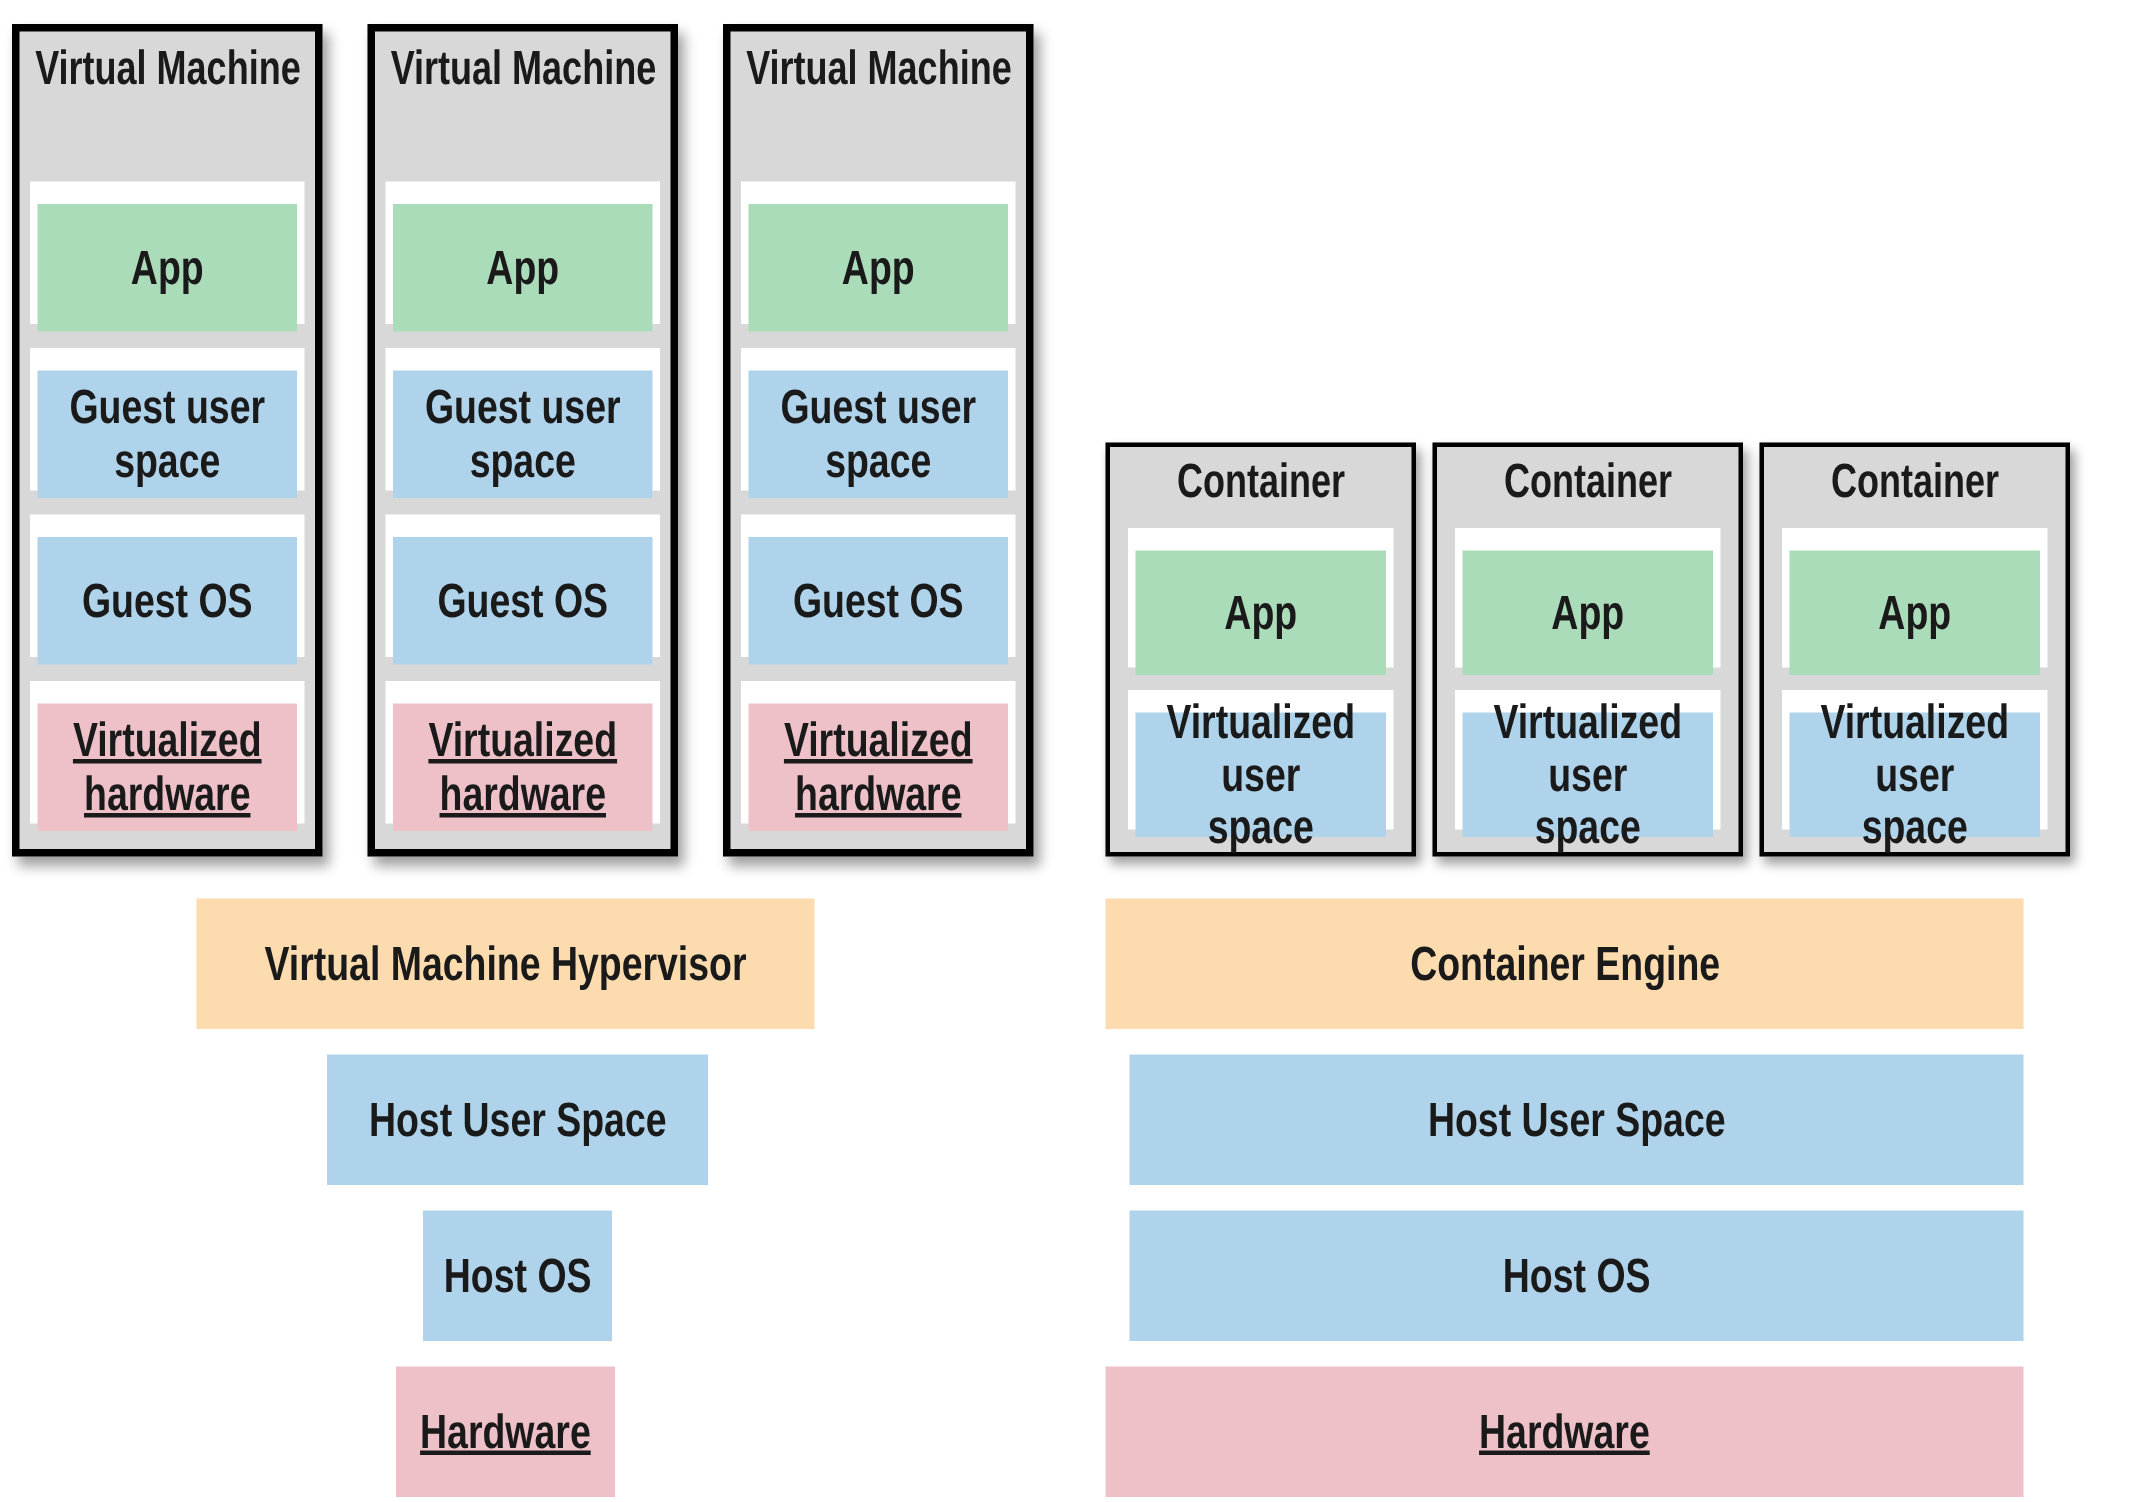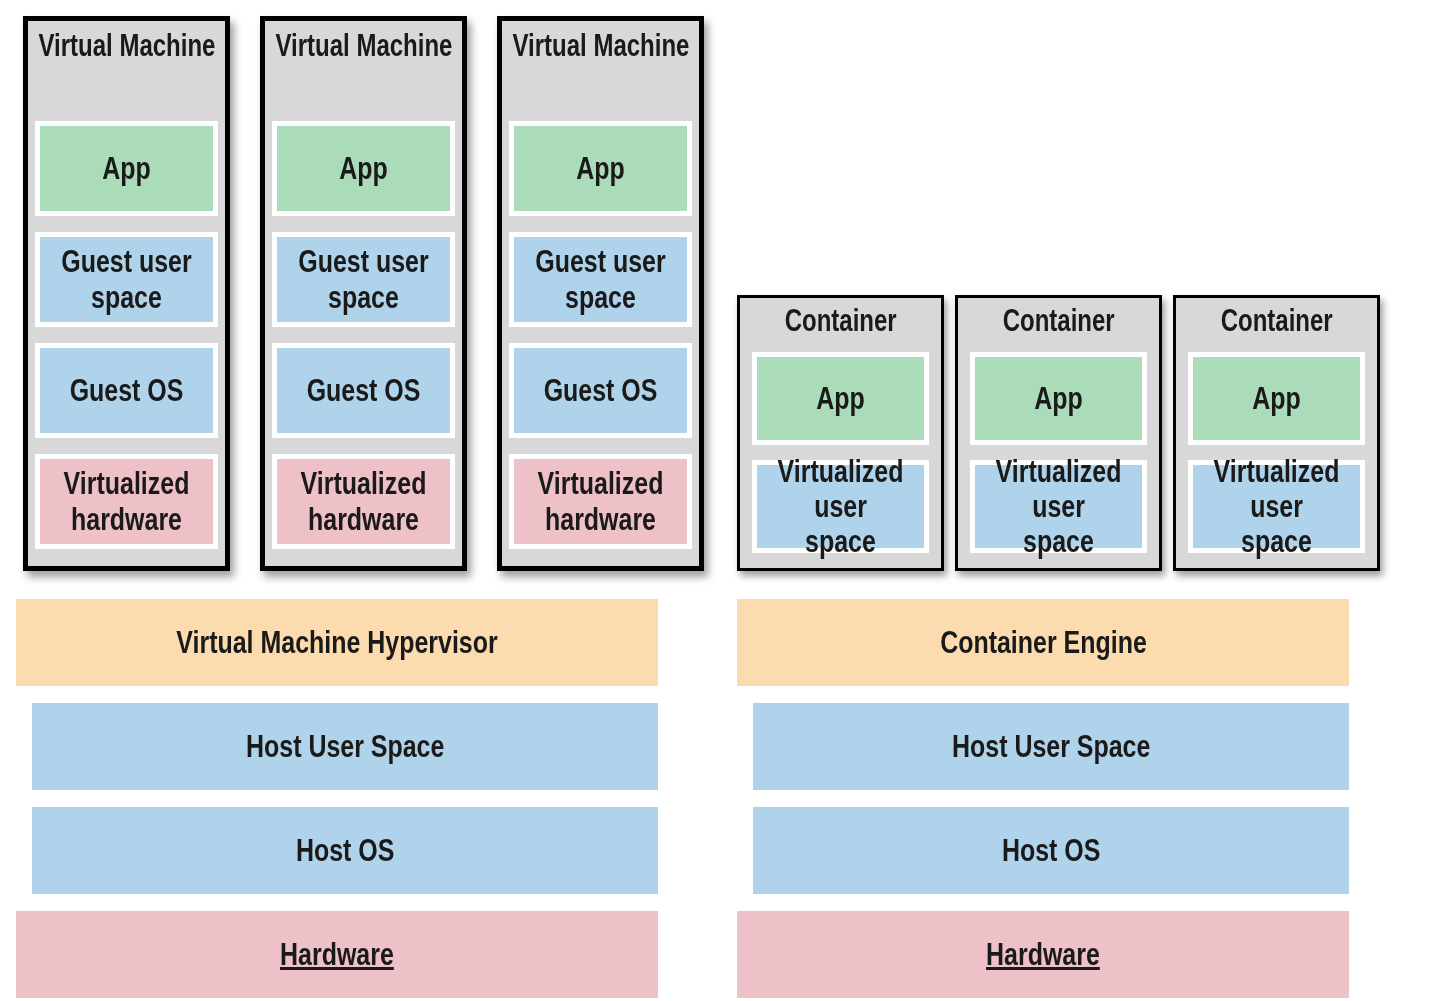--- a/index.html
+++ b/index.html
@@ -34,21 +34,21 @@
     text-align: center;
     transform: scaleX(0.78);
     transform-origin: center center;
   }
   .box-title .txt { transform: scaleX(0.75); white-space: nowrap; }
   .band .txt { white-space: nowrap; }
   .layer-fill .txt { width: 128%; }
 
   
   .vm-row {
-    position: absolute; left: 23px; top: 16px;
+    position: absolute; left: 8px; top: 16px;
     display: flex; gap: 30px; align-items: flex-end;
   }
   .vm-box {
     width: 207px; height: 555px;
     background: var(--box-bg);
     border: 5px solid var(--box-border);
     box-shadow: 4px 6px 8px rgba(0,0,0,0.38);
     display: flex; flex-direction: column;
   }
   .vm-box .box-title {
@@ -80,31 +80,32 @@
     background: var(--inner-border);
     padding: 5px;
     margin-bottom: 16px;
     height: 95px;
   }
   .ct-box .layer { height: 93px; margin-bottom: 15px; }
   .layer-fill {
     width: 100%; height: 100%;
     display: flex; align-items: center; justify-content: center;
     overflow: visible;
+    margin-top: 10px;
   }
   .fill-green { background: var(--green); }
   .fill-blue  { background: var(--blue); }
-  .fill-pink  { background: var(--pink); }
+  .fill-pink  { background: var(--pink); text-decoration: underline; }
 
   
   .bands {
     position: absolute; top: 599px;
     display: flex; flex-direction: column; gap: 17px;
   }
-  .bands-left  { left: 16px;  width: 642px; }
+  .bands-left  { left: 16px;  width: 642px; align-items: center; }
   .bands-right { left: 737px; width: 612px; }
   .band {
     height: 87px;
     display: flex; align-items: center; justify-content: center;
   }
   .band-orange { background: var(--orange); }
   .band-blue   { background: var(--blue); margin-left: 16px; }
   .band-pink   { background: var(--pink); text-decoration: underline; }
 </style>
 </head>

